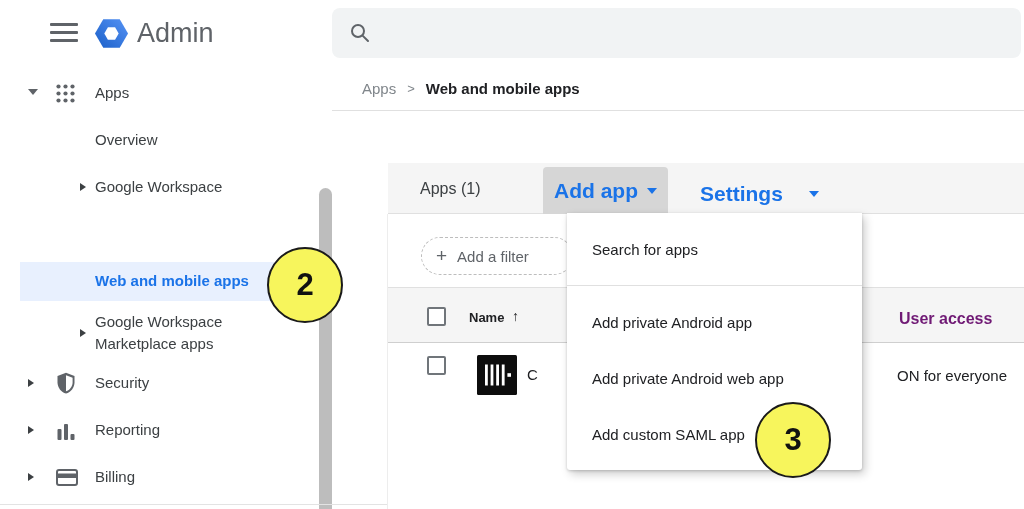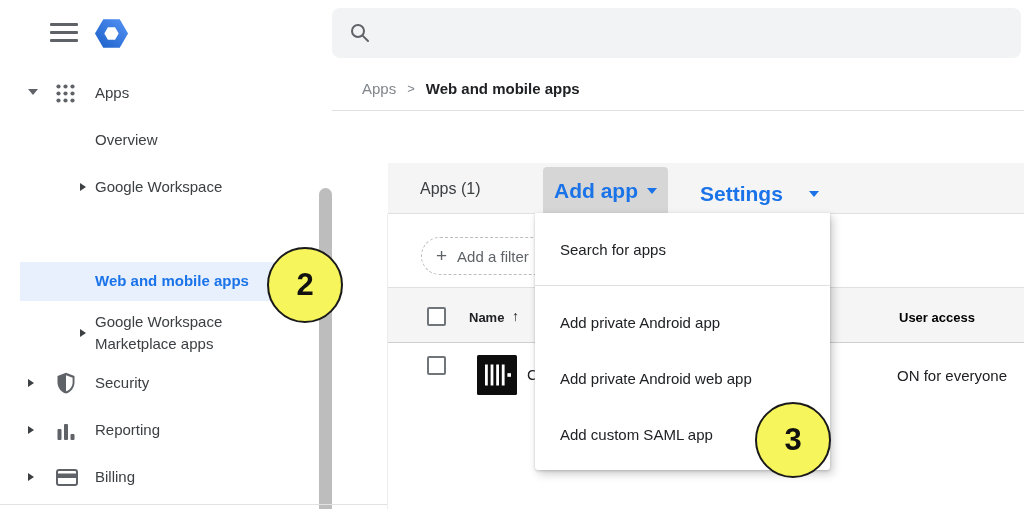--- a/index.html
+++ b/index.html
@@ -45,27 +45,27 @@
 
   .filter-pill { left:421px; top:237px; width:152px; height:38px; border:1px dashed #bdbdbd; border-radius:19px; display:flex; align-items:center; padding:0 14px; gap:10px; color:#5f6368; z-index:1; }
   .filter-plus { font-size:19px; color:#5f6368; }
   .filter-label { font-size:15px; color:#5f6368; white-space:nowrap; }
   .filter-divider { left:388px; top:287px; width:636px; height:1px; background:#e0e0e0; }
 
   .thead-band { left:388px; top:288px; width:636px; height:55px; background:#f5f5f5; border-bottom:1px solid #cfcfcf; }
   .checkbox { width:19px; height:19px; border:2px solid #70757a; border-radius:2px; background:#fff; cursor:pointer; }
   .th-name { left:469px; top:310px; font-size:13px; font-weight:bold; color:#202124; cursor:pointer; }
   .sort-arrow { left:512px; top:308px; font-size:14px; color:#202124; }
-  .th-access { left:899px; top:310px; font-size:13px; font-weight:bold; color:#000000; }
+  .th-access { left:899px; top:310px; font-size:16px; font-weight:bold; color:#701a75; }
 
   .row-name { left:527px; top:366px; font-size:15px; color:#202124; width:17px; overflow:hidden; white-space:nowrap; }
   .row-access { left:897px; top:367px; font-size:15px; color:#202124; white-space:nowrap; }
 
   
-  .menu { left:535px; top:213px; width:295px; height:257px; background:#fff; border-radius:0 0 3px 3px; box-shadow:0 1px 3px rgba(0,0,0,.18), 3px 4px 10px rgba(0,0,0,.2); z-index:5;padding-left:12px; }
+  .menu { left:567px; top:213px; width:295px; height:257px; background:#fff; border-radius:0 0 3px 3px; box-shadow:0 1px 3px rgba(0,0,0,.18), 3px 4px 10px rgba(0,0,0,.2); z-index:5;padding-left:12px; }
   .menu-item { position:absolute; left:25px; font-size:15px; color:#202124; cursor:pointer; white-space:nowrap; }
   .menu-divider { position:absolute; left:0; top:72px; width:100%; height:1px; background:#e0e0e0; }
 
   
   .callout { width:76px; height:76px; border-radius:50%; background:#f7f55c; border:2.5px solid #1a1a1a; display:flex; align-items:center; justify-content:center; font-size:31px; font-weight:bold; color:#111; z-index:10; }
   .callout-2 { left:267px; top:247px; }
   .callout-3 { left:755px; top:402px; }
 </style>
 </head>
 <body>
@@ -81,20 +81,21 @@
   <svg class="abs" style="left:94px; top:16px;" width="35" height="35" viewBox="0 0 36 36">
     <defs>
       <linearGradient id="lg1" x1="0" y1="1" x2="1" y2="0">
         <stop offset="0" stop-color="#1a5fc8"></stop>
         <stop offset="1" stop-color="#5693f5"></stop>
       </linearGradient>
     </defs>
     <polygon points="1,18 9.5,3.3 26.5,3.3 35,18 26.5,32.7 9.5,32.7" fill="url(#lg1)"></polygon>
     <polygon points="10.6,18 14.3,11.6 21.7,11.6 25.4,18 21.7,24.4 14.3,24.4" fill="#ffffff"></polygon>
   </svg>
+  <div class="abs brand-text">Admin</div>
 
   <div class="abs searchbar">
     <svg width="20" height="20" viewBox="0 0 20 20">
       <circle cx="8" cy="8" r="6" fill="none" stroke="#5f6368" stroke-width="2"></circle>
       <line x1="12.6" y1="12.6" x2="18" y2="18" stroke="#5f6368" stroke-width="2" stroke-linecap="round"></line>
     </svg>
   </div>
 
   <div class="abs breadcrumb">
     <span class="crumb-parent">Apps</span>

